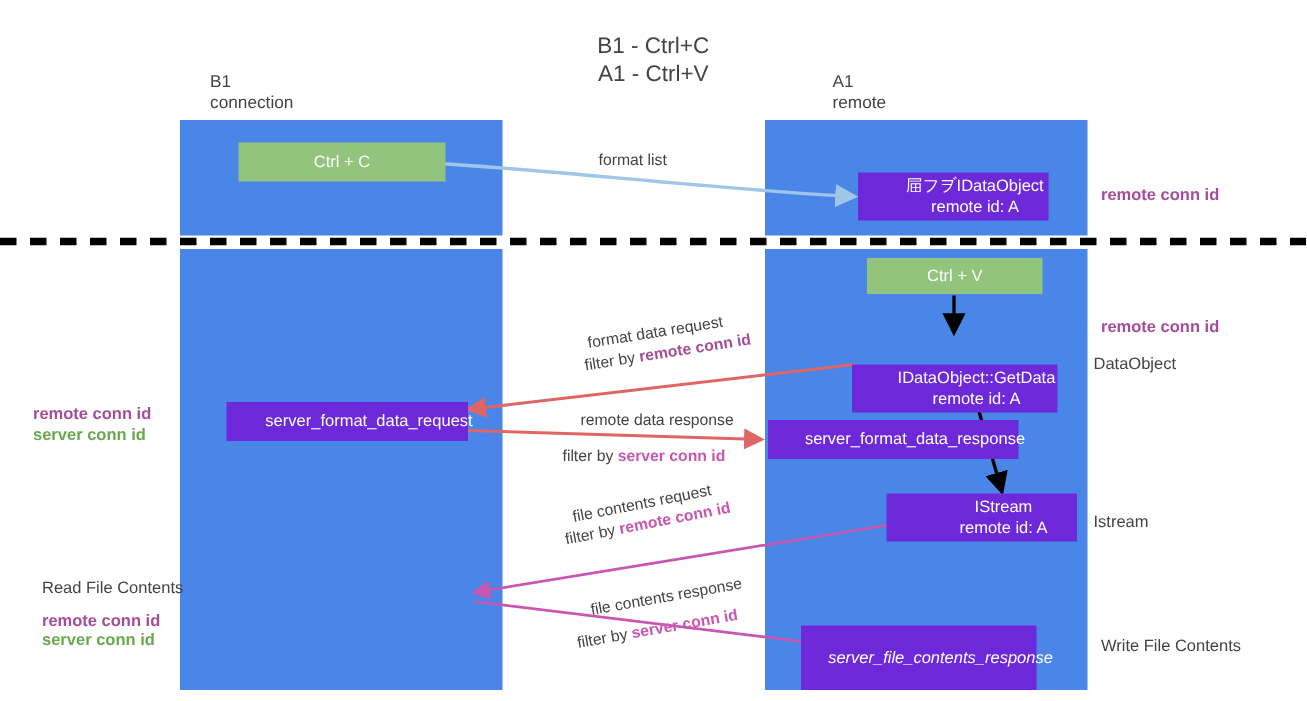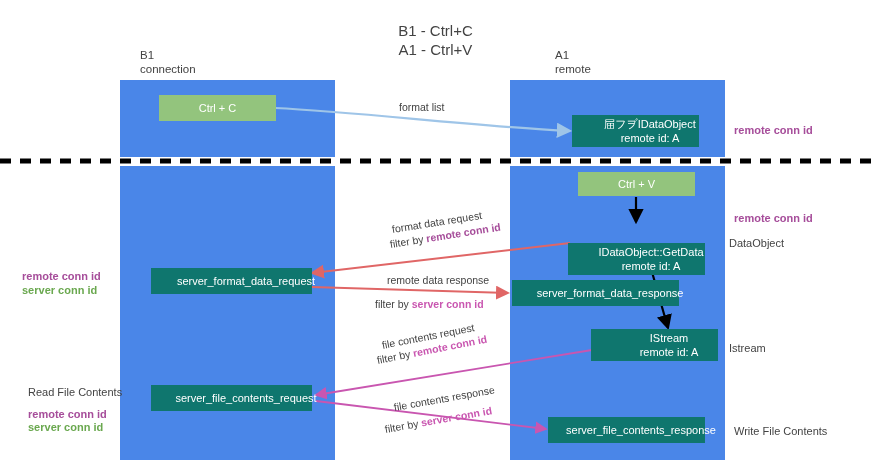--- a/index.html
+++ b/index.html
@@ -53,21 +53,21 @@
     flex-direction: column;
     align-items: center;
     justify-content: center;
     text-align: center;
     color: #ffffff;
     font-size: 11px;
     line-height: 14px;
     white-space: pre-line;
   }
   .node.green { background: #93c47d; }
-  .node.orange { background: #0f766e; padding-left: 29px; }
+  .node.orange { background: #6d28d9; padding-left: 29px; }
   .side-label {
     position: absolute;
     font-size: 11px;
     color: #434343;
     line-height: 14px;
     white-space: pre-line;
   }
   .side-label.purple { color: #a64d9a; font-weight: bold; }
   .side-label.green-txt { color: #6aa84f; font-weight: bold; }
   .edge-label {
@@ -127,36 +127,35 @@
 
     <line x1="312" y1="287" x2="508" y2="293" stroke="#e06666" stroke-width="2" marker-end="url(#ah-red)"></line>
 
     <line x1="648" y1="258" x2="668" y2="328" stroke="#000000" stroke-width="2.2" marker-end="url(#ah-black)"></line>
 
     <line x1="592" y1="350" x2="316" y2="395" stroke="#c956b0" stroke-width="1.8" marker-end="url(#ah-magenta)"></line>
 
     <line x1="316" y1="401" x2="546" y2="429" stroke="#c956b0" stroke-width="1.8" marker-end="url(#ah-magenta)"></line>
   </svg>
 
-  <div class="node green" style="left:159px; top:95px; width:117px; height:26px;">Ctrl + C</div>
+  <div class="node green" style="left:159px; top:95px; width:138px; height:26px;">Ctrl + C</div>
   <div class="node orange" style="left:572px; top:115px; width:127px; height:32px;">屇フヺIDataObject
 remote id: A</div>
 
   <div class="node green" style="left:578px; top:172px; width:117px; height:24px;">Ctrl + V</div>
   <div class="node orange" style="left:568px; top:226px; width:137px; height:32px;margin-top:17px;">IDataObject::GetData
 remote id: A</div>
 
   <div class="node orange" style="left:512px; top:280px; width:167px; height:26px;">server_format_data_response</div>
   <div class="node orange" style="left:151px; top:268px; width:161px; height:26px;">server_format_data_request</div>
 
   <div class="node orange" style="left:591px; top:329px; width:127px; height:32px;">IStream
 remote id: A</div>
 
-  <div class="node orange" style="left:151px; top:385px; width:161px; height:26px;">server_file_contents_request</div>
-  <div class="node orange" style="left:548px; top:417px; width:157px; height:26px;">server_file_contents_response</div>
+  <div class="node orange" style="left:534px; top:417px; width:157px; height:43px;font-style:italic;">server_file_contents_response</div>
 
   <div class="edge-label" style="left:399px; top:101px;">format list</div>
 
   <div class="edge-label rot-a" style="left:392px; top:223px;">format data request</div>
   <div class="edge-label rot-a" style="left:390px; top:238px;">
     <span>filter by </span><span class="hl-purple">remote conn id</span>
   </div>
 
   <div class="edge-label" style="left:387px; top:274px;">remote data response</div>
   <div class="edge-label" style="left:375px; top:298px;">

